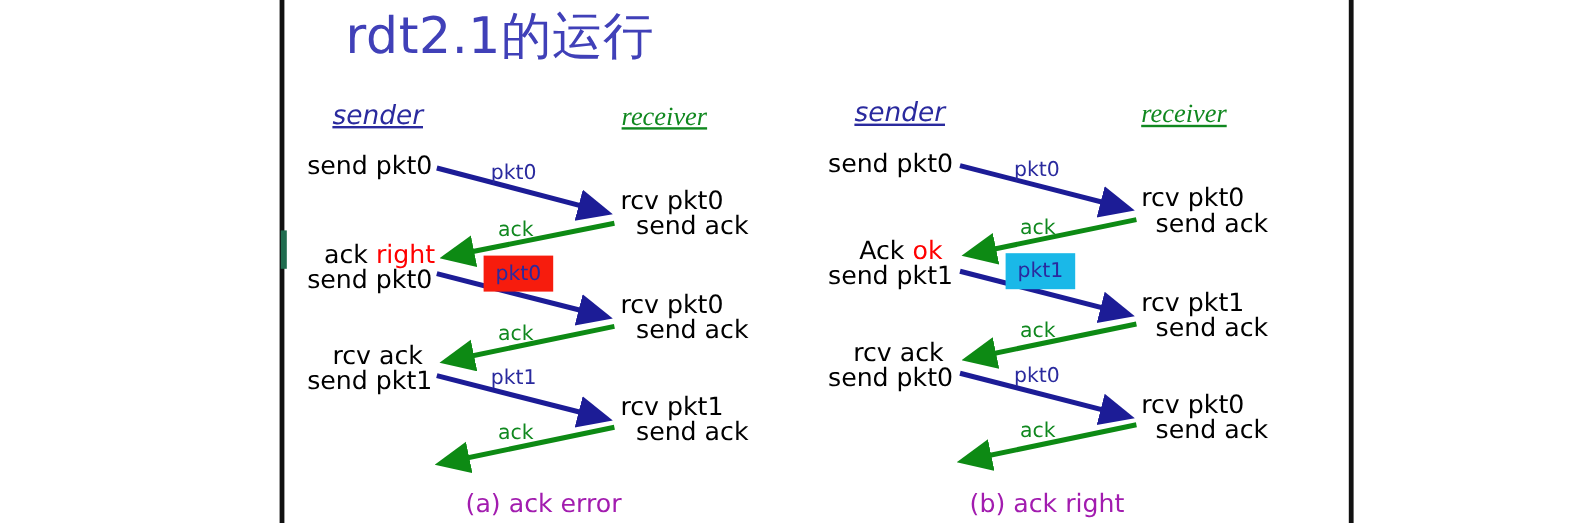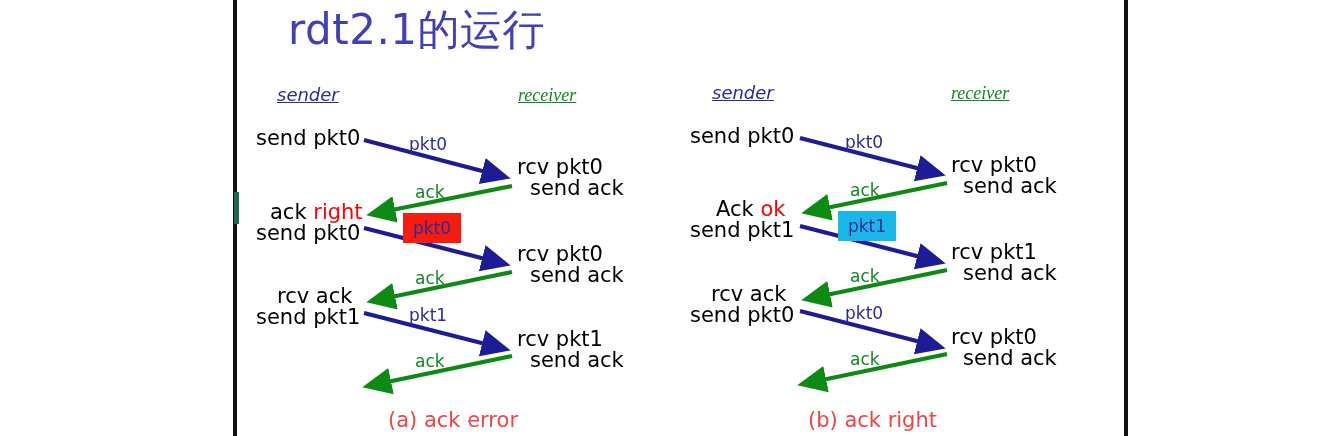--- a/index.html
+++ b/index.html
@@ -58,21 +58,21 @@
   }
 
   .lbl {
     position: absolute;
     white-space: nowrap;
     font-family: "DejaVu Sans", sans-serif;
     color: #000000;
     line-height: 1.02;
   }
   .role {
-    font-size: 18px;
+    font-size: 22px;
     font-style: italic;
     text-decoration: underline;
     font-weight: 500;
   }
   .role.sender   { color: #2a2a9e; }
   .role.receiver { color: #10881f; font-family: Liberation Serif, serif; }
 
   .evt {
     font-size: 21px;
     color: #000000;
@@ -98,21 +98,21 @@
     width: 58px;
     height: 30px;
   }
   .pktbox.red  { background: #f71c0d; }
   .pktbox.cyan { background: #1ab8e8; }
 
   .caption {
     position: absolute;
     font-family: "DejaVu Sans", sans-serif;
     font-size: 21px;
-    color: #ef4444;
+    color: #a21caf;
     white-space: nowrap;
   }
 
   #watermark {
     position: absolute;
     left: 1152px;
     top: 406px;
     font-family: "DejaVu Sans", sans-serif;
     font-size: 15px;
     color: #c8c8c8;

